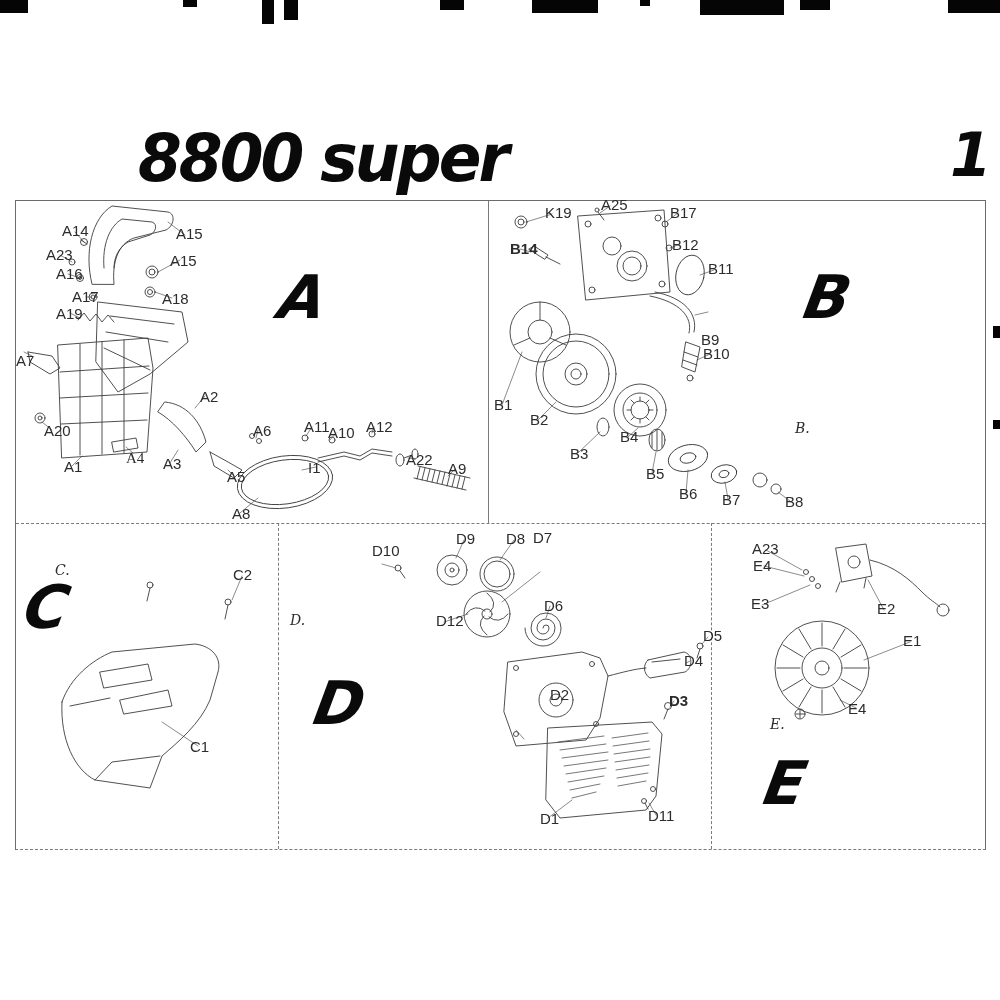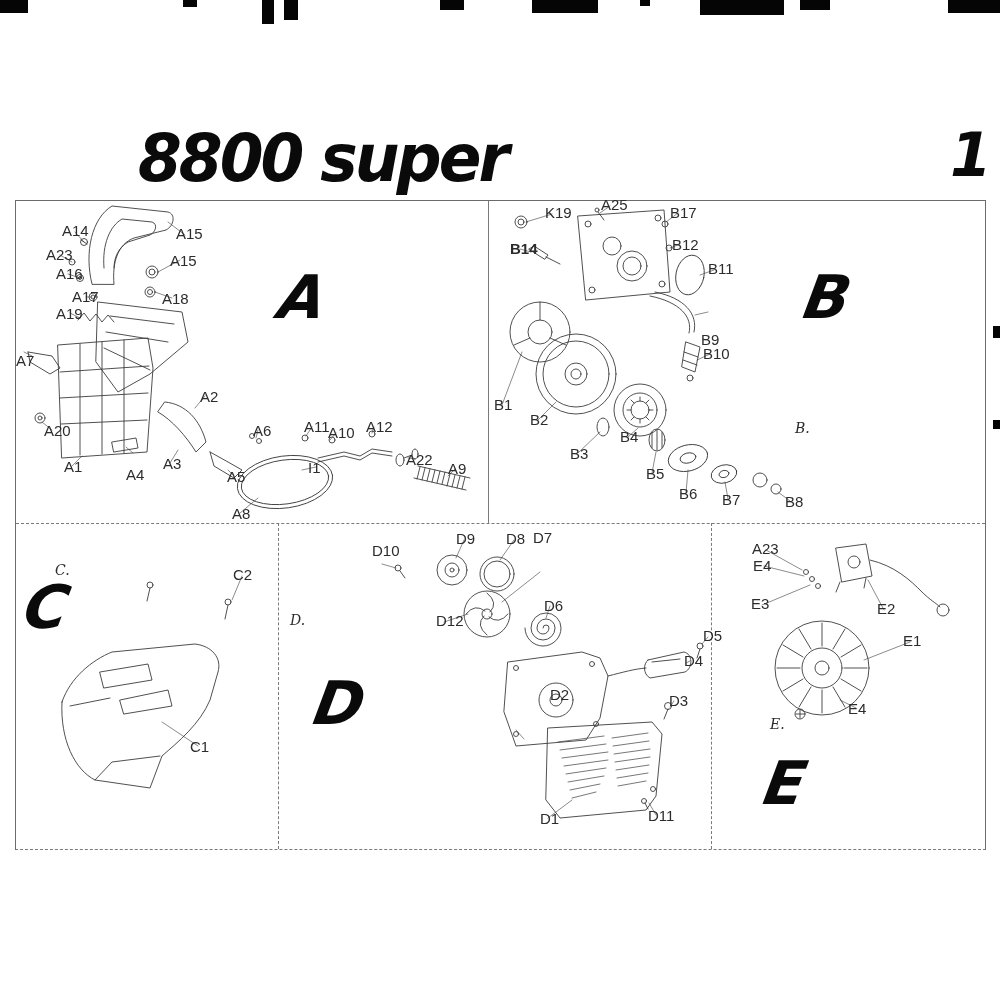--- a/index.html
+++ b/index.html
@@ -244,21 +244,21 @@
     <span class="part-label" style="left: 72px; top: 292px;">A17</span>
     <span class="part-label" style="left: 162px; top: 294px;">A18</span>
     <span class="part-label" style="left: 56px; top: 309px;">A19</span>
     <span class="part-label" style="left: 16px; top: 348px; margin-top: 8px;">A7</span>
     <span class="part-label" style="left: 200px; top: 392px;">A2</span>
     <span class="part-label" style="left: 44px; top: 426px;">A20</span>
     <span class="part-label" style="left: 253px; top: 426px;">A6</span>
     <span class="part-label" style="left: 304px; top: 422px;">A11</span>
     <span class="part-label" style="left: 328px; top: 428px;">A10</span>
     <span class="part-label" style="left: 366px; top: 422px;">A12</span>
-    <span class="part-label" style="left: 126px; top: 470px;">A4</span>
+    <span class="part-label" style="left: 126px; top: 453px; font-family: Liberation Serif, serif;">A4</span>
     <span class="part-label" style="left: 64px; top: 462px;">A1</span>
     <span class="part-label" style="left: 163px; top: 459px;">A3</span>
     <span class="part-label" style="left: 308px; top: 463px;">I1</span>
     <span class="part-label" style="left: 406px; top: 455px;">A22</span>
     <span class="part-label" style="left: 448px; top: 464px;">A9</span>
     <span class="part-label" style="left: 227px; top: 472px;">A5</span>
     <span class="part-label" style="left: 232px; top: 509px;">A8</span>
   </div>
 <div class="labels-layer">
     <span class="part-label" style="left: 545px; top: 208px;">K19</span>
@@ -284,21 +284,21 @@
   </div>
 <div class="labels-layer">
     <span class="part-label" style="left: 456px; top: 534px;">D9</span>
     <span class="part-label" style="left: 506px; top: 534px;">D8</span>
     <span class="part-label" style="left: 372px; top: 546px;">D10</span>
     <span class="part-label" style="left: 533px; top: 533px;">D7</span>
     <span class="part-label" style="left: 544px; top: 601px;">D6</span>
     <span class="part-label" style="left: 436px; top: 616px;">D12</span>
     <span class="part-label" style="left: 703px; top: 631px;">D5</span>
     <span class="part-label" style="left: 684px; top: 656px;">D4</span>
-    <span class="part-label" style="left: 669px; top: 696px;">D3</span>
+    <span class="part-label" style="left: 669px; top: 696px; font-weight: bold;">D3</span>
     <span class="part-label" style="left: 518px; top: 690px; padding-left: 32px;">D2</span>
     <span class="part-label" style="left: 540px; top: 814px;">D1</span>
     <span class="part-label" style="left: 648px; top: 811px;">D11</span>
   </div>
 <div class="labels-layer">
     <span class="part-label" style="left: 752px; top: 544px;">A23</span>
     <span class="part-label" style="left: 753px; top: 561px;">E4</span>
     <span class="part-label" style="left: 751px; top: 599px;">E3</span>
     <span class="part-label" style="left: 877px; top: 604px;">E2</span>
     <span class="part-label" style="left: 903px; top: 636px;">E1</span>

